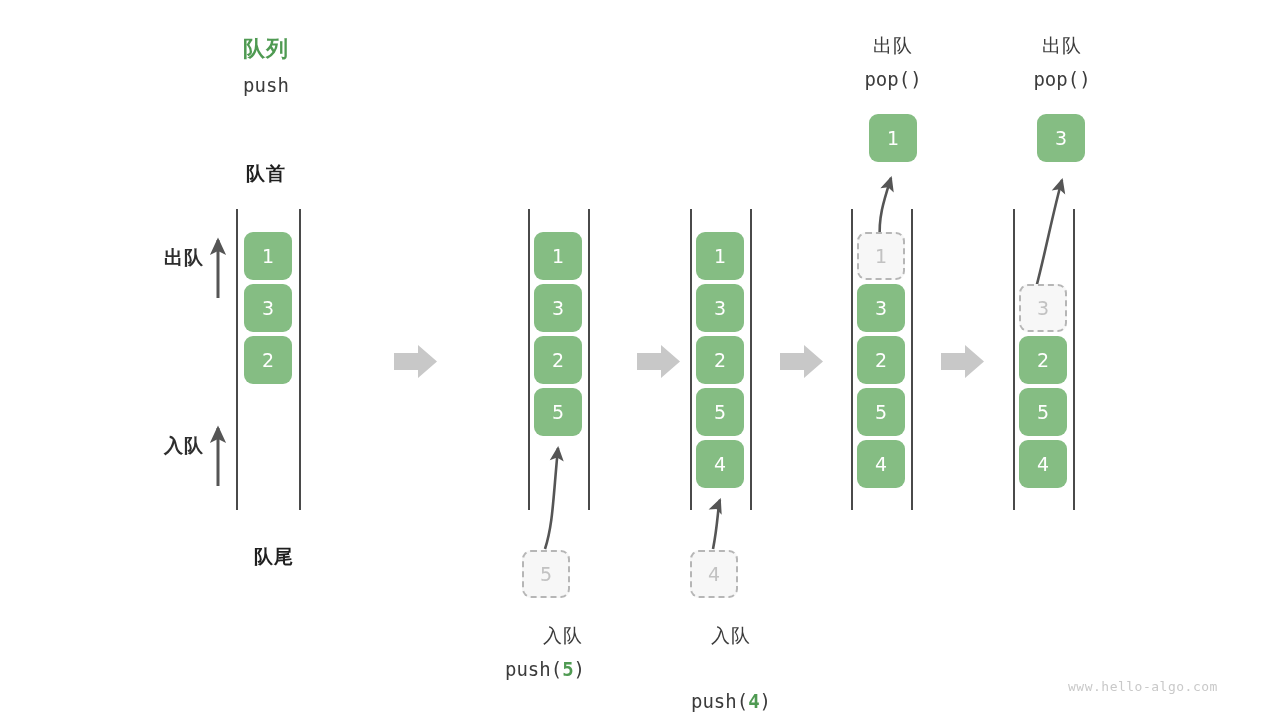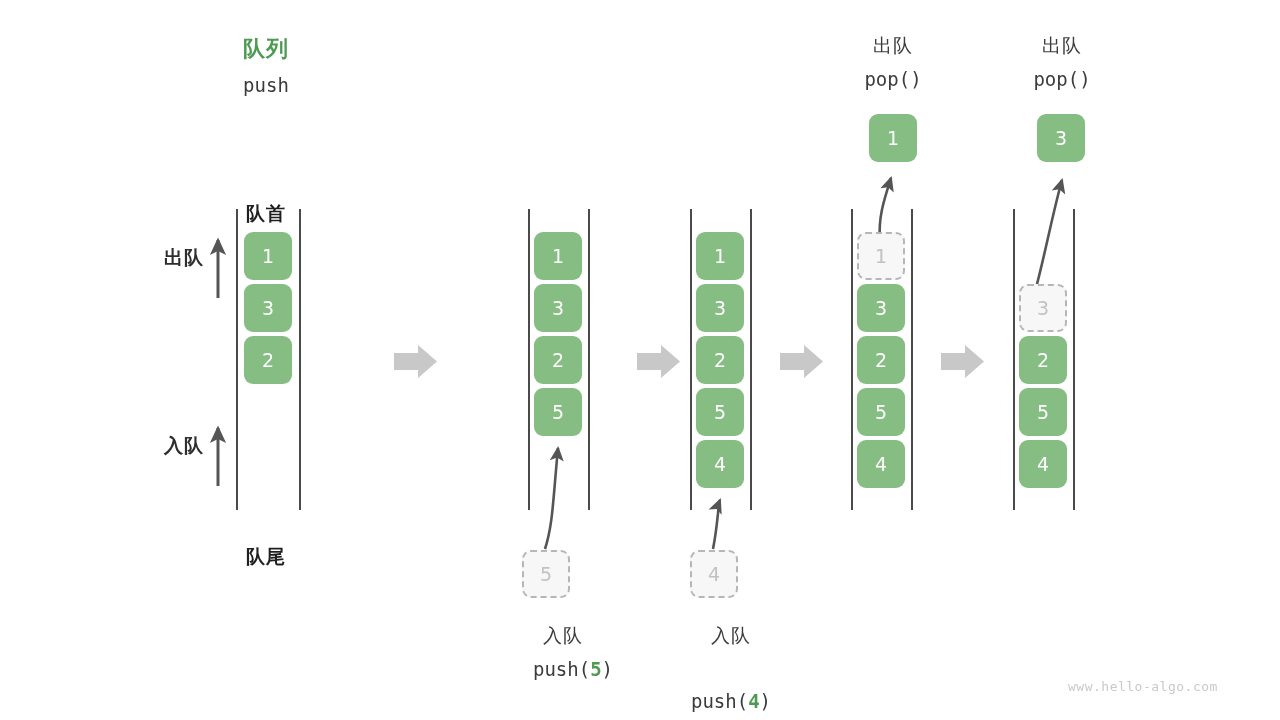--- a/index.html
+++ b/index.html
@@ -155,22 +155,22 @@
       <path d="M880,240 C878,218 884,200 891,178" stroke="#555555" stroke-width="2.6" fill="none" marker-end="url(#mk-dark)"></path>
     </g>
     <g>
       <path d="M1036,288 C1046,250 1053,212 1062,180" stroke="#555555" stroke-width="2.6" fill="none" marker-end="url(#mk-dark)"></path>
     </g>
   </svg>
 
   <div class="lbl title-cn" style="left:206px; top:34px; width:120px;">队列</div>
   <div class="lbl title-en" style="left:206px; top:72px; width:120px;">push</div>
 
-  <div class="lbl endcap-lbl" style="left:206px; top:160px; width:120px;margin-top:40px;">队首</div>
-  <div class="lbl endcap-lbl" style="left:206px; top:543px; width:120px;">队尾</div>
+  <div class="lbl endcap-lbl" style="left:206px; top:160px; width:120px;">队首</div>
+  <div class="lbl endcap-lbl" style="left:214px; top:543px; width:120px;">队尾</div>
 
   <div class="lbl side-lbl" style="left:140px; top:244px; width:64px; text-align:right;">出队</div>
   <div class="lbl side-lbl" style="left:140px; top:432px; width:64px; text-align:right;">入队</div>
 
   <div>
     <div class="rail" style="left:236px; top:209px; height:301px;"></div>
     <div class="rail" style="left:299px; top:209px; height:301px;"></div>
     <div class="cell filled" style="left:244px; top:232px;">1</div>
     <div class="cell filled" style="left:244px; top:284px;">3</div>
     <div class="cell filled" style="left:244px; top:336px;">2</div>
@@ -178,21 +178,21 @@
 
   <div>
     <div class="rail" style="left:528px; top:209px; height:301px;"></div>
     <div class="rail" style="left:588px; top:209px; height:301px;"></div>
     <div class="cell filled" style="left:534px; top:232px;">1</div>
     <div class="cell filled" style="left:534px; top:284px;">3</div>
     <div class="cell filled" style="left:534px; top:336px;">2</div>
     <div class="cell filled" style="left:534px; top:388px;">5</div>
     <div class="cell ghost" style="left:522px; top:550px;">5</div>
     <div class="lbl op-cn" style="left:498px; top:622px; width:130px;">入队</div>
-    <div class="lbl op-code" style="left:508px; top:656px; width:130px;"><span>push(</span><span class="arg">5</span><span>)</span></div>
+    <div class="lbl op-code" style="left:480px; top:656px; width:130px;"><span>push(</span><span class="arg">5</span><span>)</span></div>
   </div>
 
   <div>
     <div class="rail" style="left:690px; top:209px; height:301px;"></div>
     <div class="rail" style="left:750px; top:209px; height:301px;"></div>
     <div class="cell filled" style="left:696px; top:232px;">1</div>
     <div class="cell filled" style="left:696px; top:284px;">3</div>
     <div class="cell filled" style="left:696px; top:336px;">2</div>
     <div class="cell filled" style="left:696px; top:388px;">5</div>
     <div class="cell filled" style="left:696px; top:440px;">4</div>

